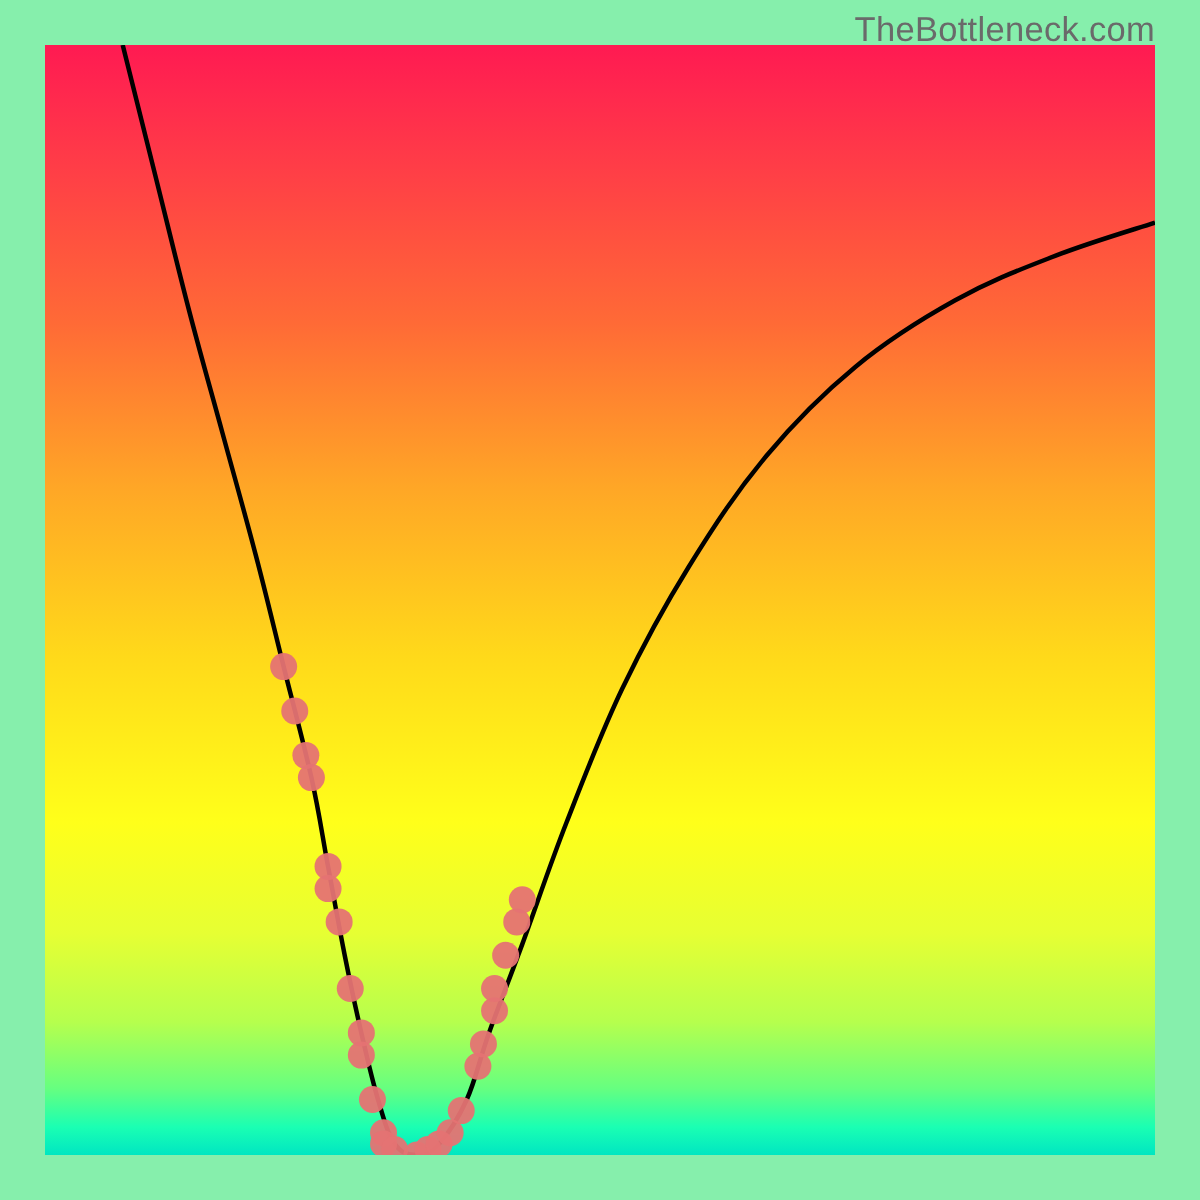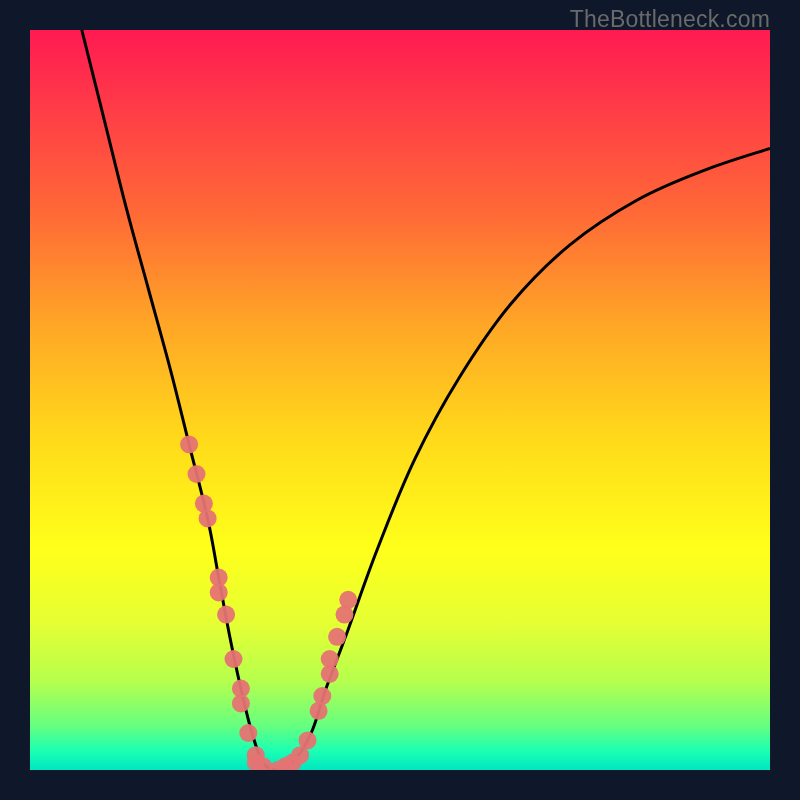--- a/index.html
+++ b/index.html
@@ -7,21 +7,21 @@
     padding: 0;
     width: 800px;
     height: 800px;
     overflow: hidden;
     background: #000;
     font-family: Arial, Helvetica, sans-serif;
   }
   .frame {
     position: absolute;
     inset: 0;
-    background: #0f172a;
+    background: #86efac;
   }
   .plot-area {
     position: absolute;
     left: 30px;
     top: 30px;
     width: 740px;
     height: 740px;
     overflow: hidden;
   }
   .gradient {

